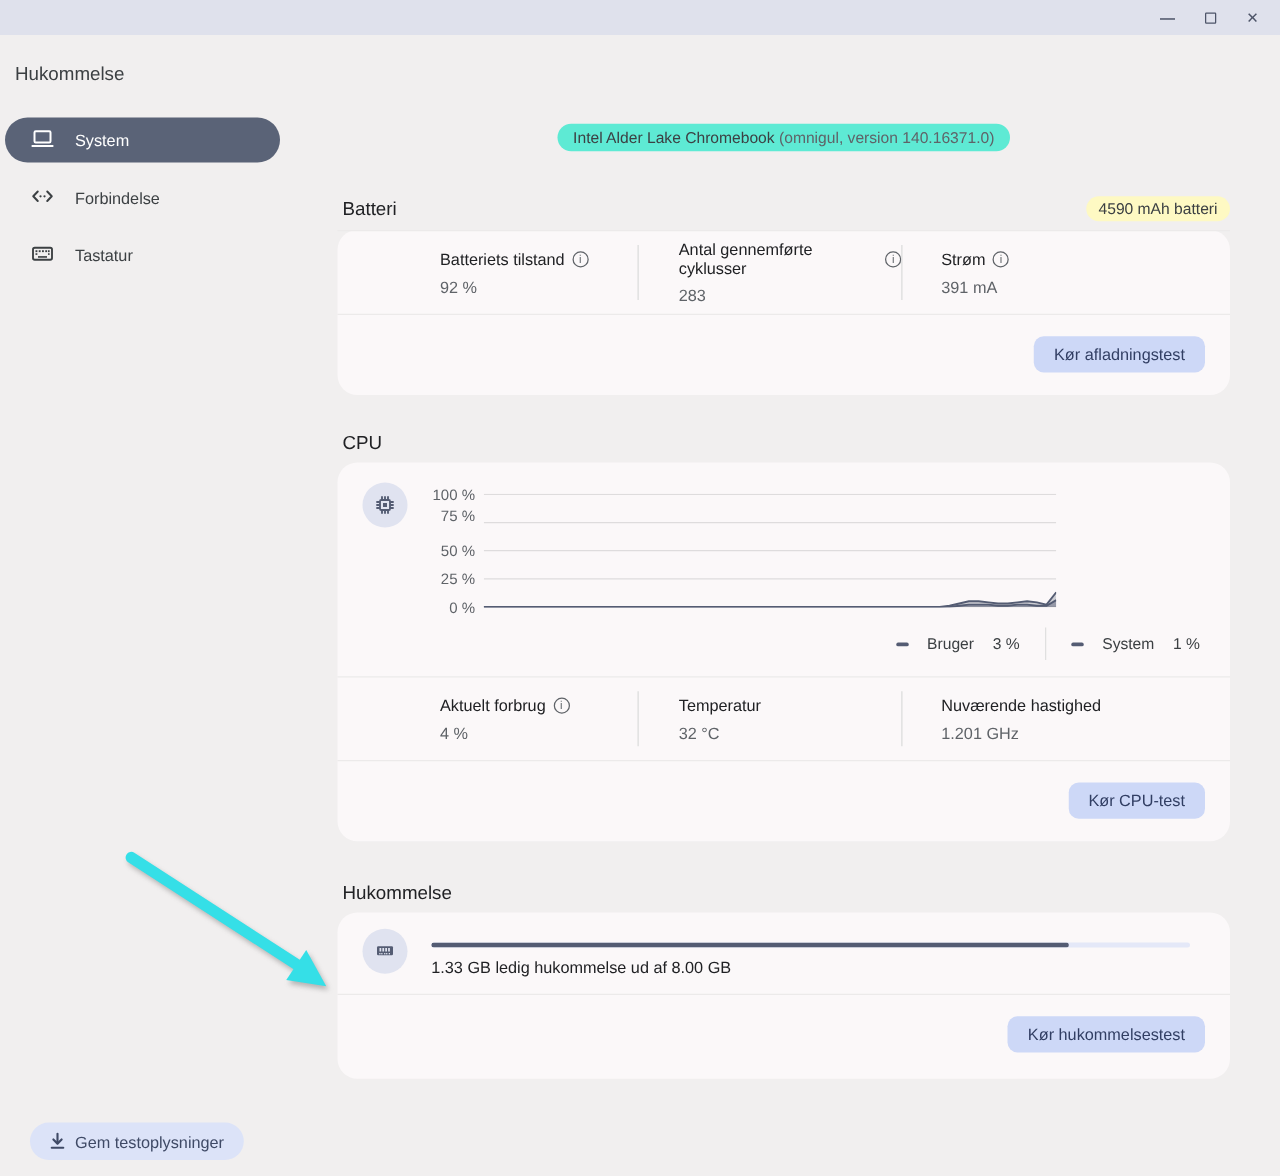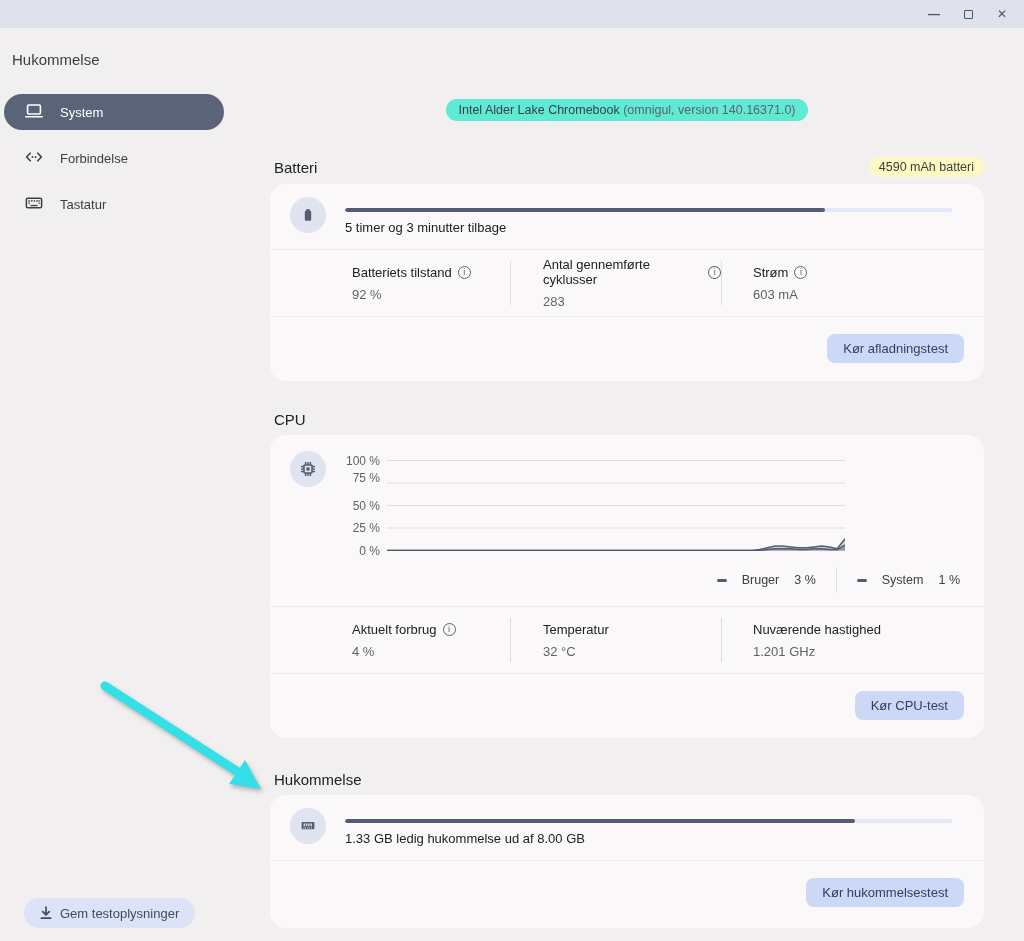--- a/index.html
+++ b/index.html
@@ -171,34 +171,20 @@
       <span class="chip-name">Intel Alder Lake Chromebook</span>
       <span>(omnigul, version 140.16371.0)</span>
     </div>
   </div>
 
   <div class="section-header battery">
     <span class="section-title">Batteri</span>
     <span class="badge">4590 mAh batteri</span>
   </div>
   <section class="card">
-    <div class="gauge-row">
-      <div class="icon-circle">
-        <svg width="18" height="18" viewBox="0 0 18 18" fill="currentColor">
-          <rect x="7.2" y="3.2" width="3.6" height="2"></rect>
-          <rect x="5.8" y="4.8" width="6.4" height="10" rx="1.2"></rect>
-        </svg>
-      </div>
-      <div class="gauge-body">
-        <div class="progress-track">
-          <div class="progress-fill" style="width: 79%;"></div>
-        </div>
-        <div class="gauge-text">5 timer og 3 minutter tilbage</div>
-      </div>
-    </div>
     <div class="divider-h"></div>
     <div class="stats-row">
       <div class="stat-col c1">
         <span class="stat-label">
             <span>Batteriets tilstand</span>
             <i class="info-i">i</i>
           </span>
         <span class="stat-value">92 %</span>
       </div>
       <div class="vdiv"></div>
@@ -208,21 +194,21 @@
             <i class="info-i">i</i>
           </span>
         <span class="stat-value">283</span>
       </div>
       <div class="vdiv"></div>
       <div class="stat-col c3">
         <span class="stat-label">
             <span>Strøm</span>
             <i class="info-i">i</i>
           </span>
-        <span class="stat-value">603 mA</span>
+        <span class="stat-value">391 mA</span>
       </div>
     </div>
     <div class="divider-h"></div>
     <div class="button-row">
       <button class="run-btn">Kør afladningstest</button>
     </div>
   </section>
 
   <div class="section-header cpu">
     <span class="section-title">CPU</span>

